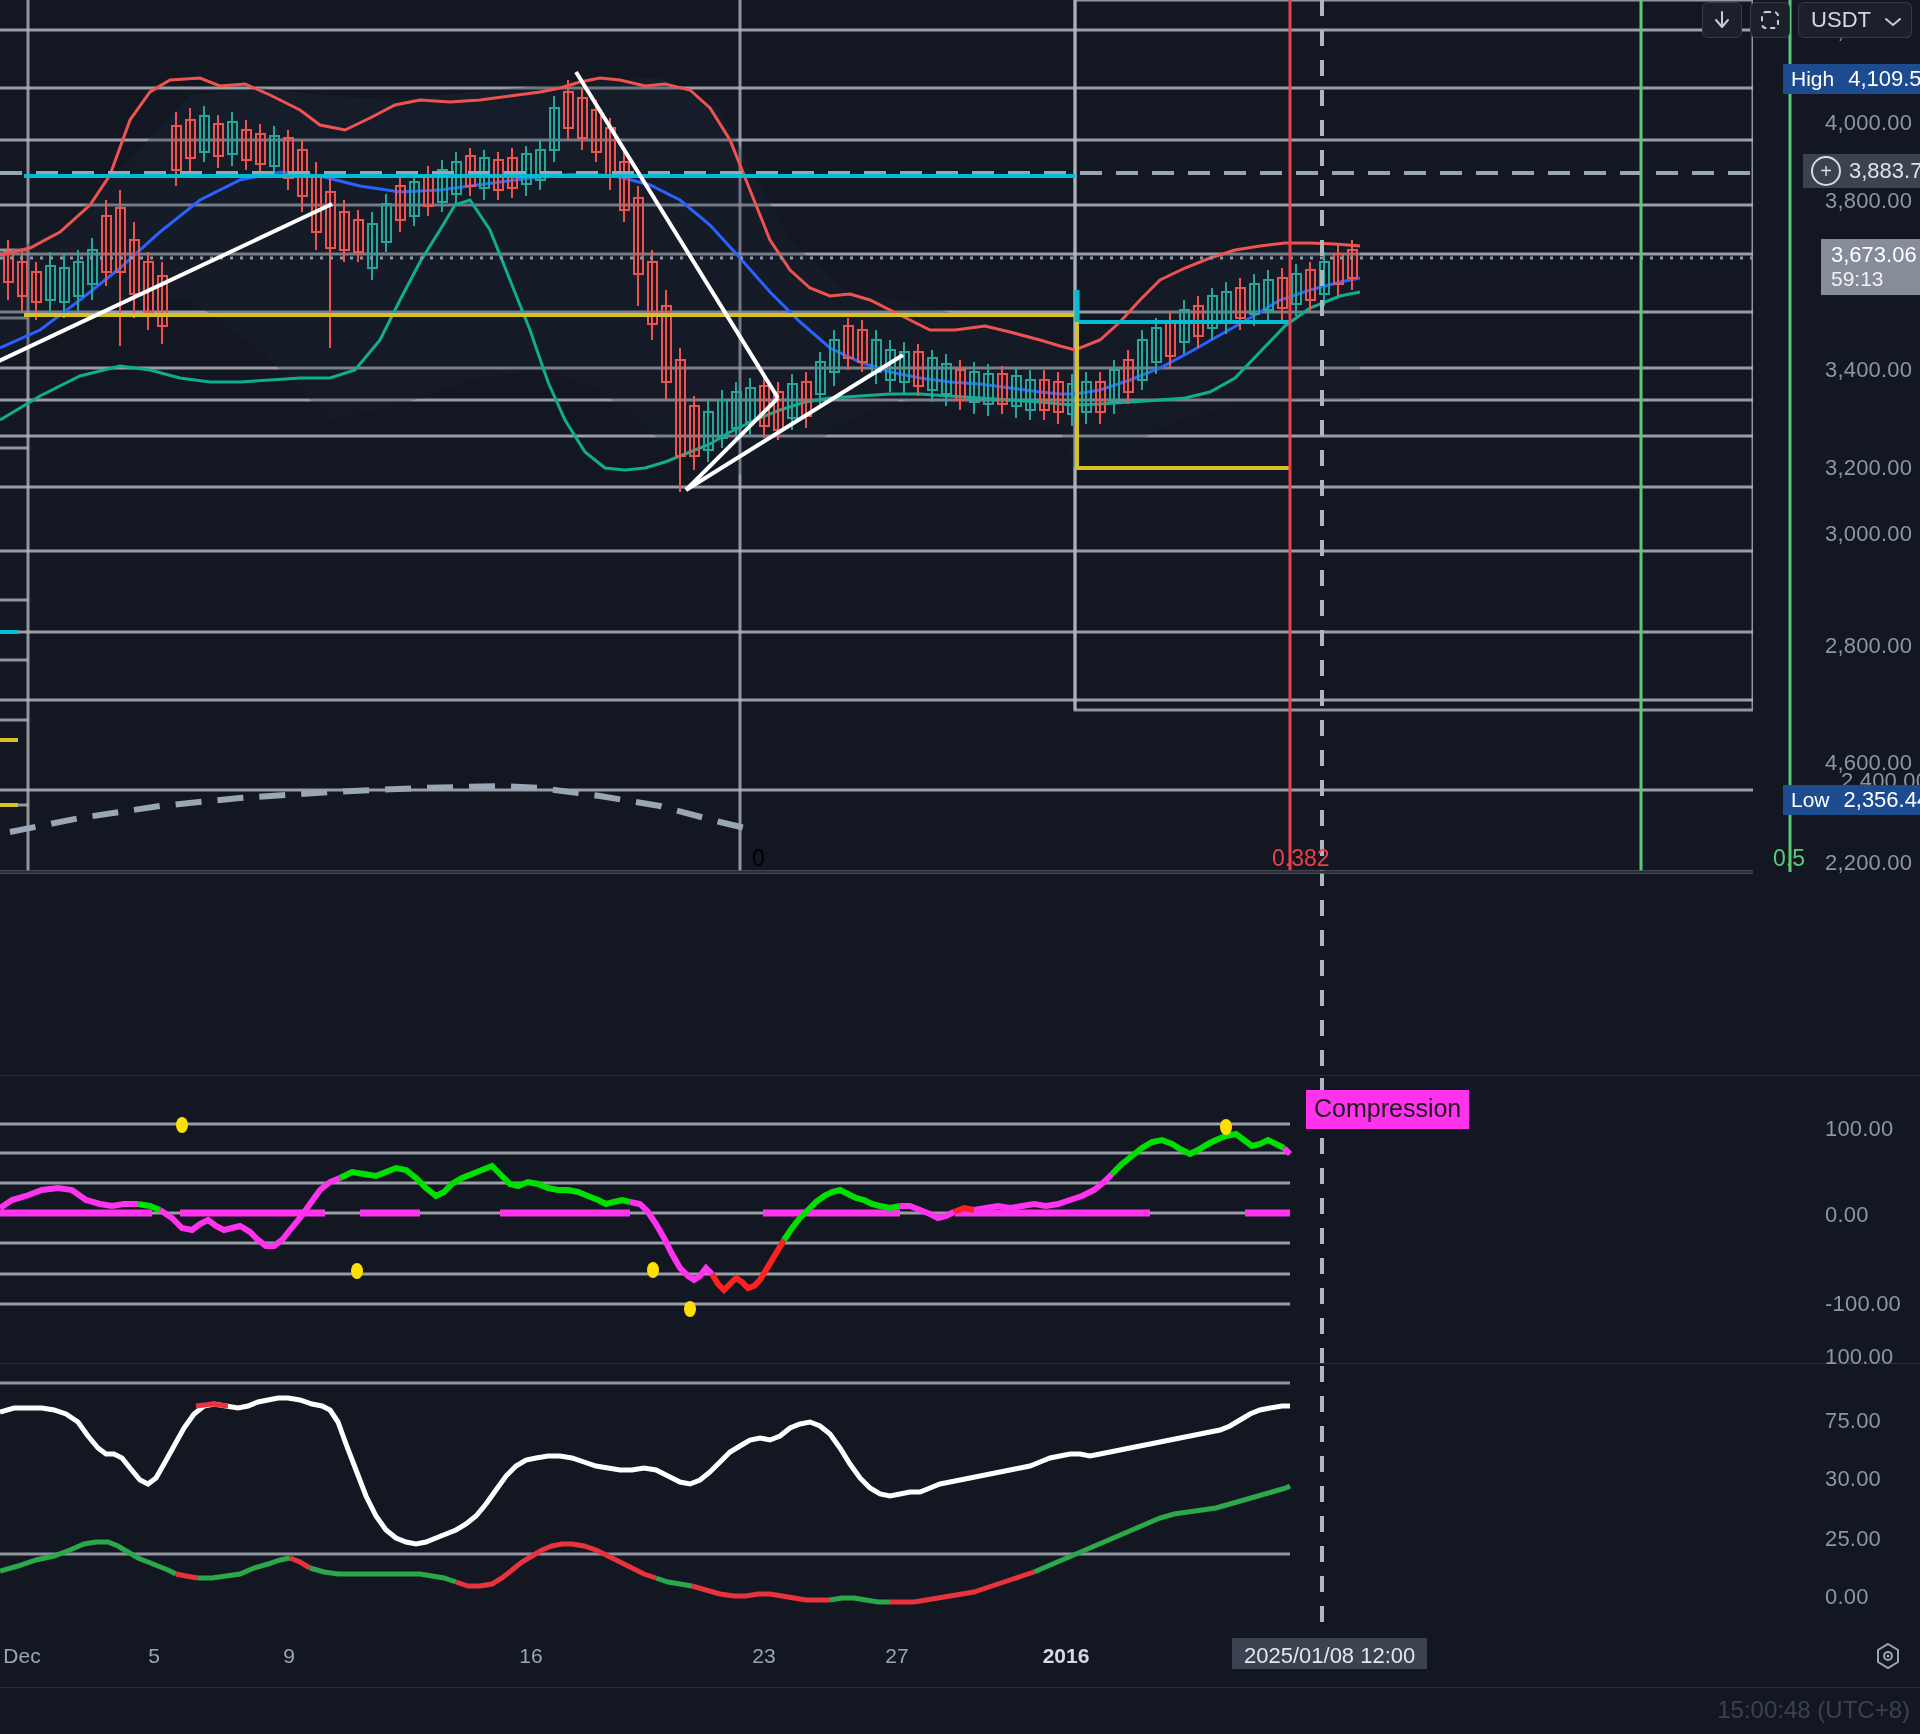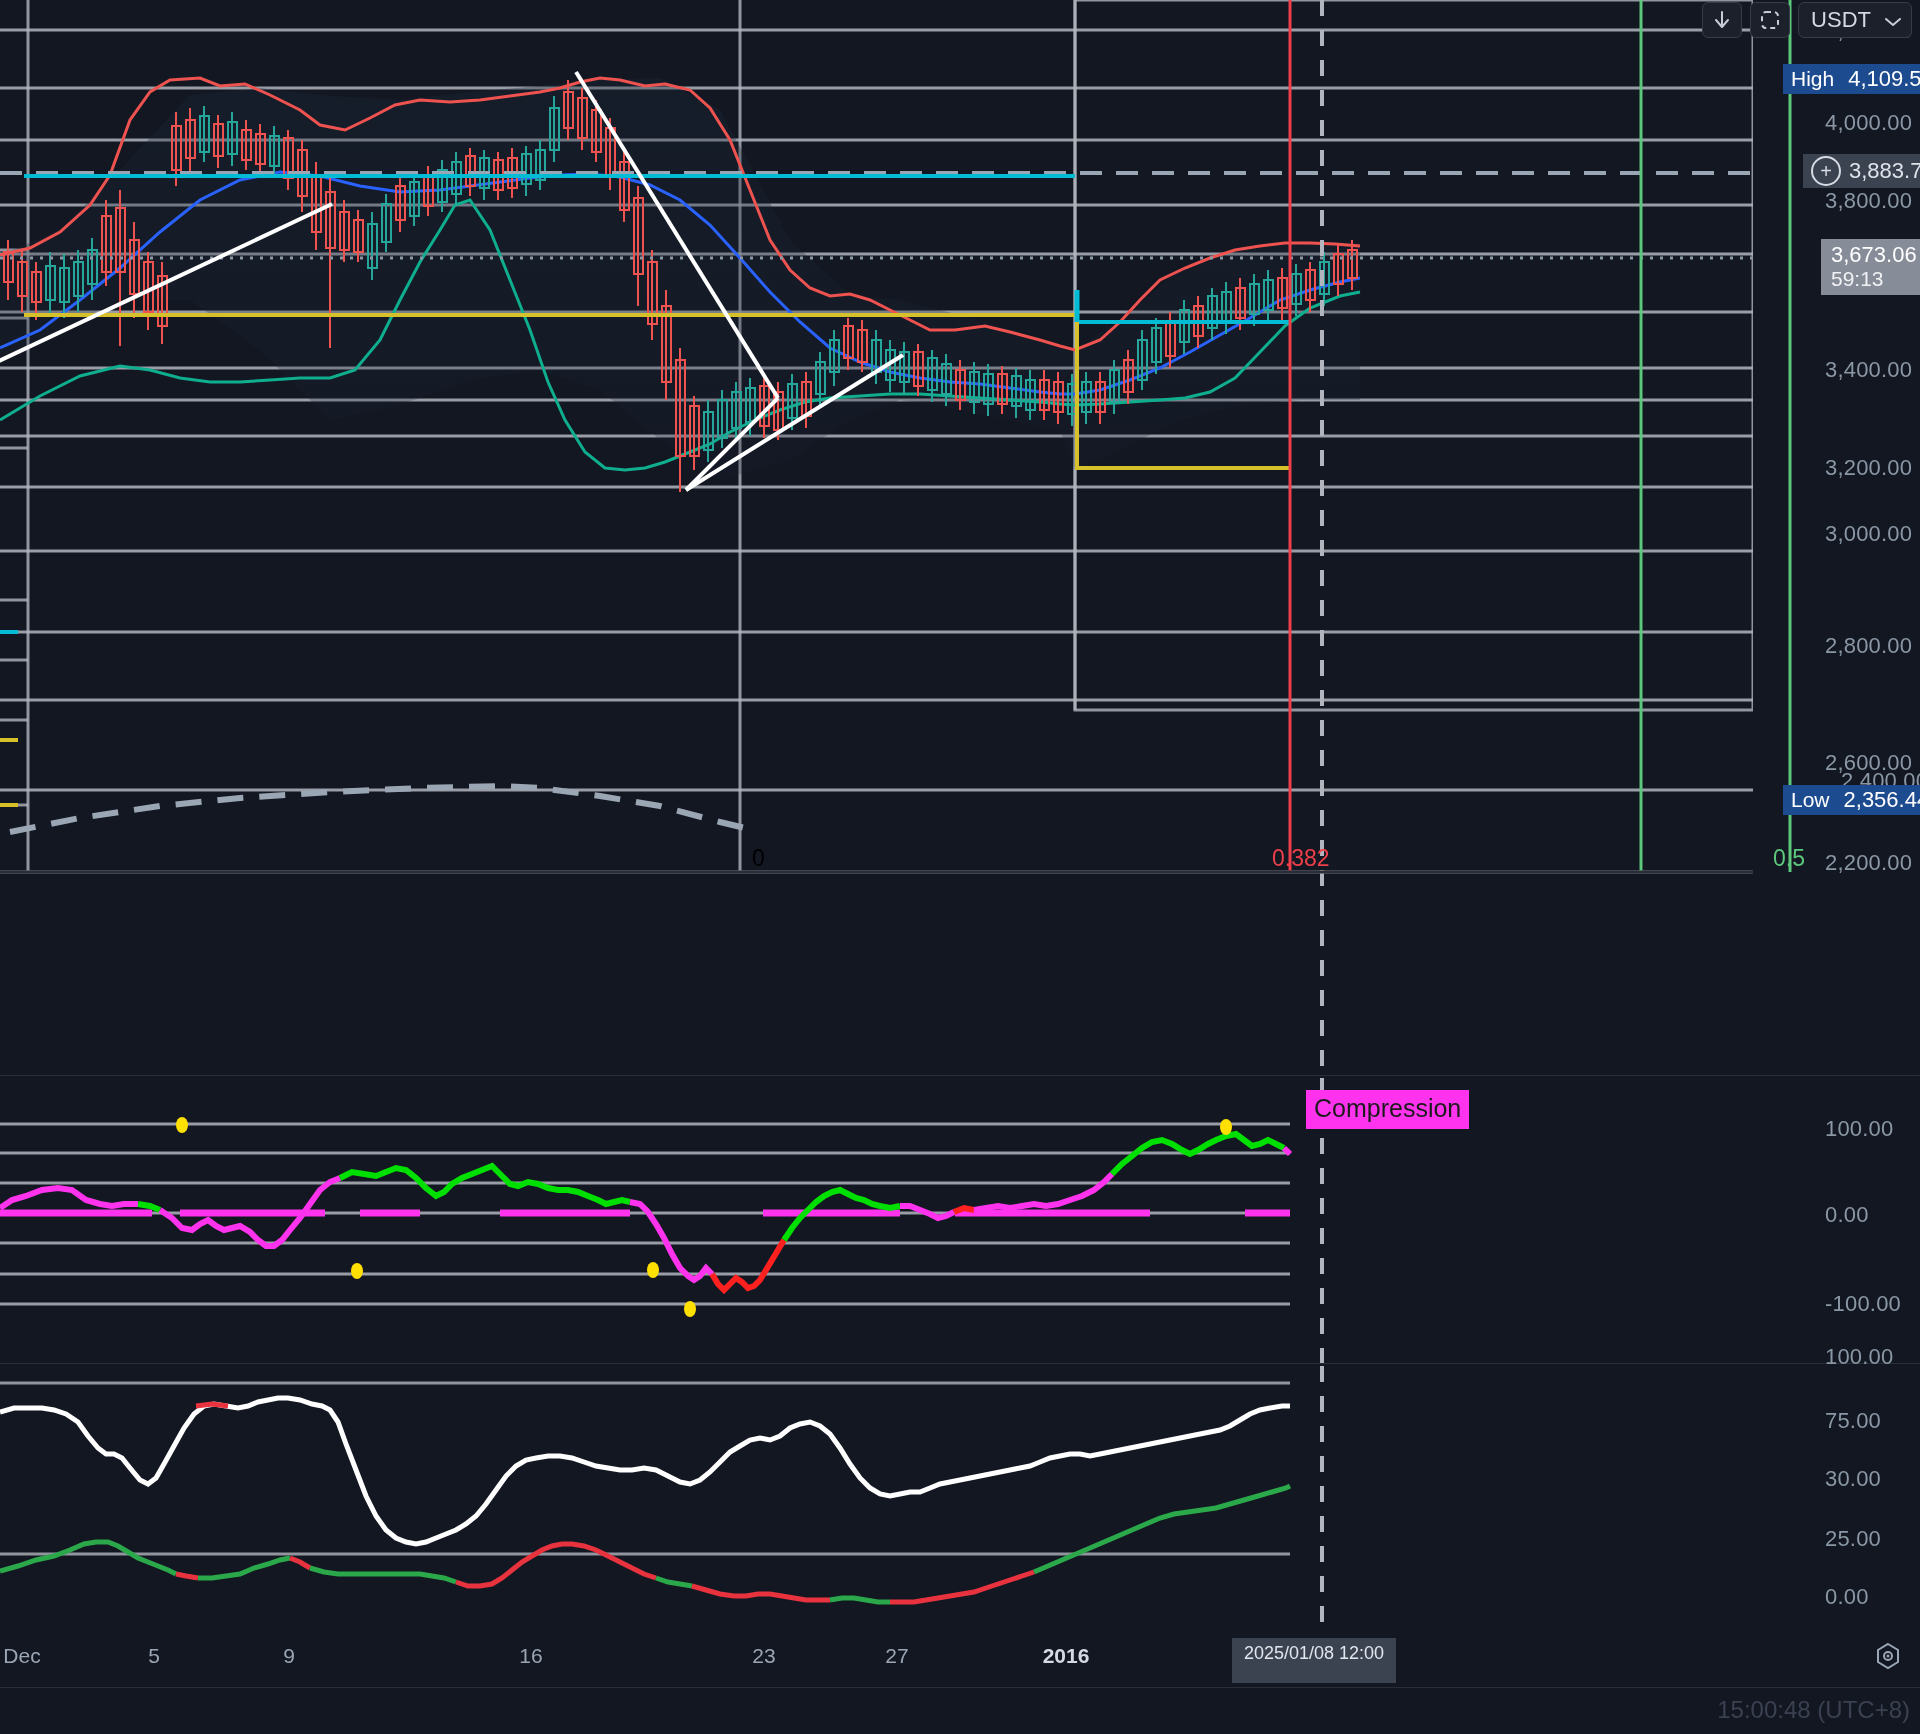--- a/index.html
+++ b/index.html
@@ -83,21 +83,21 @@
   }
 
   
   .tlabel{
     position:absolute; top:14px; color:#9aa6b4; font-size:21px;
     transform:translateX(-50%); white-space:nowrap;
   }
   .tlabel.bold{ color:#d4d9e2; font-weight:bold; }
   .tpill{
     position:absolute; top:8px; background:#3b4250; color:#e2e6ee;
-    font-size:18px; padding:5px 12px 19px 12px; white-space:nowrap;
+    font-size:22px; padding:5px 12px 0 12px; white-space:nowrap;
   }
   .clockline{
     position:absolute; right:10px; top:8px; color:#3a4150; font-size:24px;
     white-space:nowrap;
   }
   .gearwrap{ position:absolute; right:16px; top:10px; color:#9aa6b4; }
 
   
   .fiblab{ position:absolute; font-size:23px; white-space:nowrap; }
 </style>
@@ -416,21 +416,21 @@
         <line x1="37" y1="0" x2="37" y2="872" stroke="#5cc87b" stroke-width="3"></line>
       </svg>
       <div class="axlabel dim" style="top:18px; left:72px;">4,200.00</div>
       <div class="axlabel dim" style="top:110px; left:72px;">4,000.00</div>
       <div class="axlabel dim" style="top:188px; left:72px;">3,800.00</div>
       <div class="axlabel dim" style="top:268px; left:72px;">3,600.00</div>
       <div class="axlabel dim" style="top:357px; left:72px;">3,400.00</div>
       <div class="axlabel dim" style="top:455px; left:72px;">3,200.00</div>
       <div class="axlabel dim" style="top:521px; left:72px;">3,000.00</div>
       <div class="axlabel dim" style="top:633px; left:72px;">2,800.00</div>
-      <div class="axlabel dim" style="top:750px; left:72px;">2,600.00</div>
+      <div class="axlabel dim" style="top:750px; left:72px;">4,600.00</div>
       <div class="axlabel dim" style="top:768px; left:72px;margin-left:16px;">2,400.00</div>
       <div class="axlabel dim" style="top:850px; left:72px;">2,200.00</div>
 
       <div class="tagbox" style="top:64px; left:30px;">
         <span class="kw">High</span>
         <span class="val">4,109.56</span>
       </div>
 
       <div class="tagbox" style="top:785px; left:30px;">
         <span class="kw">Low</span>

